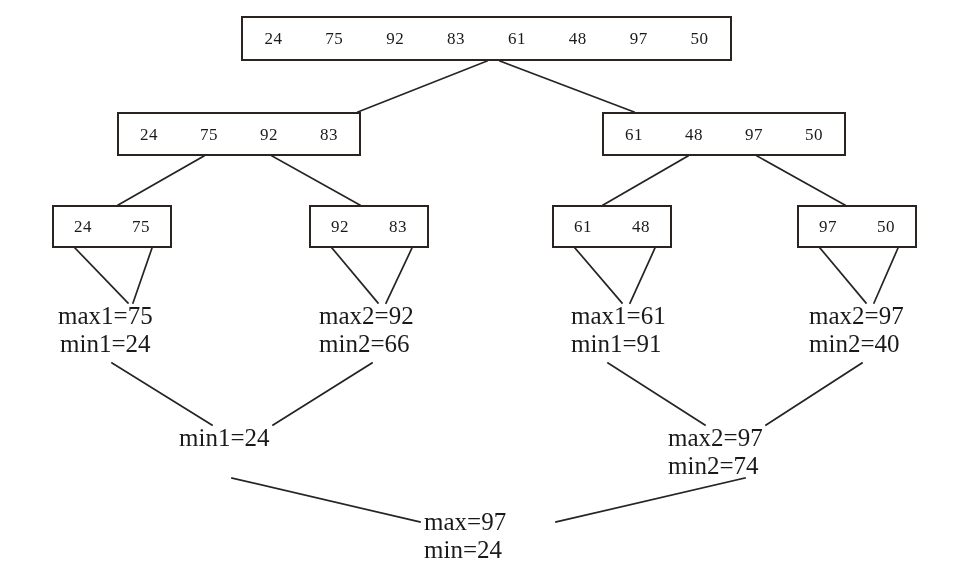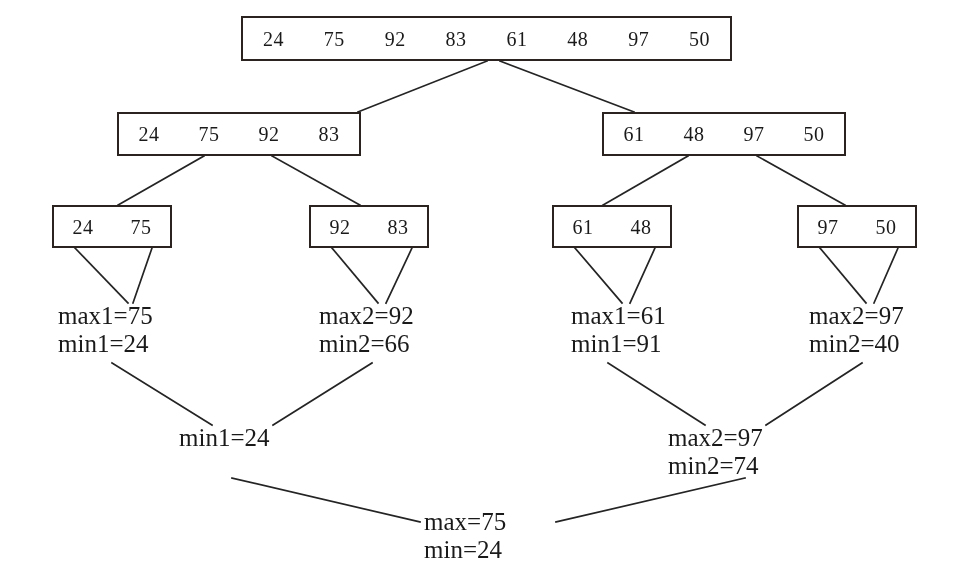--- a/index.html
+++ b/index.html
@@ -34,21 +34,21 @@
     position: absolute;
     box-sizing: border-box;
     border: 2px solid #2a2320;
     background: #ffffff;
     display: flex;
     align-items: center;
     justify-content: space-around;
     z-index: 2;
   }
   .cell {
-    font-size: 20px;
+    font-size: 17px;
     line-height: 1;
     text-align: left;
     letter-spacing: 0.5px;
   }
   .result-label {
     position: absolute;
     z-index: 2;
     font-size: 25px;
     line-height: 1.12;
     white-space: nowrap;
@@ -134,21 +134,21 @@
   <div class="node-box" style="left:552px; top:205px; width:120px; height:43px;">
     <span class="cell">61</span>
     <span class="cell">48</span>
   </div>
 
   <div class="node-box" style="left:797px; top:205px; width:120px; height:43px;">
     <span class="cell">97</span>
     <span class="cell">50</span>
   </div>
 
-  <div class="result-label" style="left:58px; top:302px;">
+  <div class="result-label" style="left:58px; top:302px;text-align:center;">
     <span class="rl-line">max1=75</span>
     <span class="rl-line">min1=24</span>
   </div>
 
   <div class="result-label" style="left:319px; top:302px;">
     <span class="rl-line">max2=92</span>
     <span class="rl-line">min2=66</span>
   </div>
 
   <div class="result-label" style="left:556px; top:302px;margin-left:15px;">
@@ -164,17 +164,17 @@
   <div class="result-label" style="left:179px; top:424px;">
     <span class="rl-line">min1=24</span>
   </div>
 
   <div class="result-label" style="left:668px; top:424px;">
     <span class="rl-line">max2=97</span>
     <span class="rl-line">min2=74</span>
   </div>
 
   <div class="result-label" style="left:424px; top:508px;">
-    <span class="rl-line">max=75</span>
+    <span class="rl-line">max=97</span>
     <span class="rl-line">min=24</span>
   </div>
 
 </div>
 
 </body></html>

